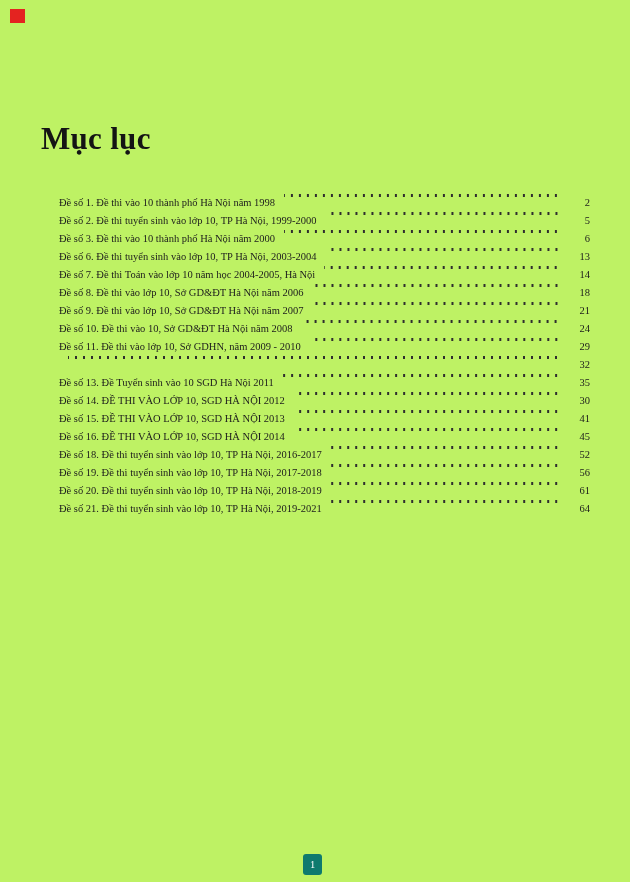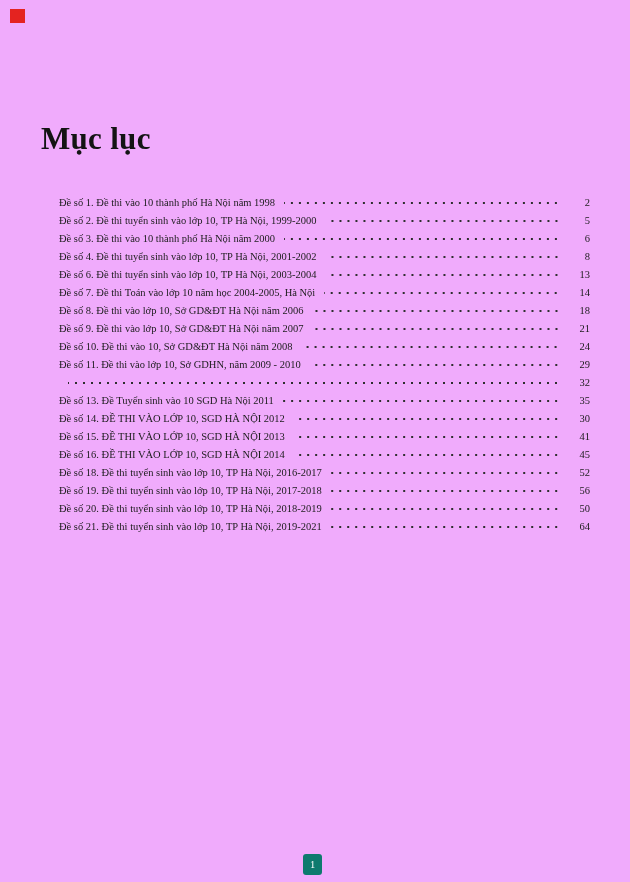--- a/index.html
+++ b/index.html
@@ -6,21 +6,21 @@
     margin: 0; padding: 0;
     width: 630px; height: 882px;
     background: #ffffff;
     overflow: hidden;
     font-family: "Liberation Serif", "DejaVu Serif", serif;
     color: #1c1c1c;
   }
   .page {
     position: relative;
     width: 630px; height: 882px;
-    background: #f0abfc;
+    background: #bef264;
   }
   .corner-mark {
     position: absolute;
     left: 10px; top: 9px;
     width: 15px; height: 14px;
   }
   .doc-title {
     position: absolute;
     left: 41px; top: 121px;
     margin: 0;
@@ -29,21 +29,21 @@
     letter-spacing: 0.3px;
     color: #141414;
   }
   .toc {
     position: absolute;
     left: 59px; top: 194px;
     width: 531px;
   }
   .toc-row {
     display: flex;
-    align-items: center;
+    align-items: flex-start;
     height: 18px;
     line-height: 18px;
     font-size: 10.5px;
     white-space: nowrap;
     color: #1c1c1c;
   }
   .entry-label { flex: 0 0 auto; }
   .leader {
     flex: 1 1 auto;
     min-width: 12px;
@@ -91,25 +91,20 @@
     <span class="leader"></span>
     <span class="entry-page">5</span>
   </div>
 
   <div class="toc-row">
     <span class="entry-label">Đề số 3. Đề thi vào 10 thành phố Hà Nội năm 2000</span>
     <span class="leader"></span>
     <span class="entry-page">6</span>
   </div>
 
-  <div class="toc-row">
-    <span class="entry-label">Đề số 4. Đề thi tuyển sinh vào lớp 10, TP Hà Nội, 2001-2002</span>
-    <span class="leader"></span>
-    <span class="entry-page">8</span>
-  </div>
 
 
   <div class="toc-row">
     <span class="entry-label">Đề số 6. Đề thi tuyển sinh vào lớp 10, TP Hà Nội, 2003-2004</span>
     <span class="leader"></span>
     <span class="entry-page">13</span>
   </div>
 
   <div class="toc-row">
     <span class="entry-label">Đề số 7. Đề thi Toán vào lớp 10 năm học 2004-2005, Hà Nội</span>
@@ -179,21 +174,21 @@
 
   <div class="toc-row">
     <span class="entry-label">Đề số 19. Đề thi tuyển sinh vào lớp 10, TP Hà Nội, 2017-2018</span>
     <span class="leader"></span>
     <span class="entry-page">56</span>
   </div>
 
   <div class="toc-row">
     <span class="entry-label">Đề số 20. Đề thi tuyển sinh vào lớp 10, TP Hà Nội, 2018-2019</span>
     <span class="leader"></span>
-    <span class="entry-page">50</span>
+    <span class="entry-page">61</span>
   </div>
 
   <div class="toc-row">
     <span class="entry-label">Đề số 21. Đề thi tuyển sinh vào lớp 10, TP Hà Nội, 2019-2021</span>
     <span class="leader"></span>
     <span class="entry-page">64</span>
   </div>
 </div>
 
   <div class="page-badge" style="background: rgb(14, 122, 110);">1</div>

